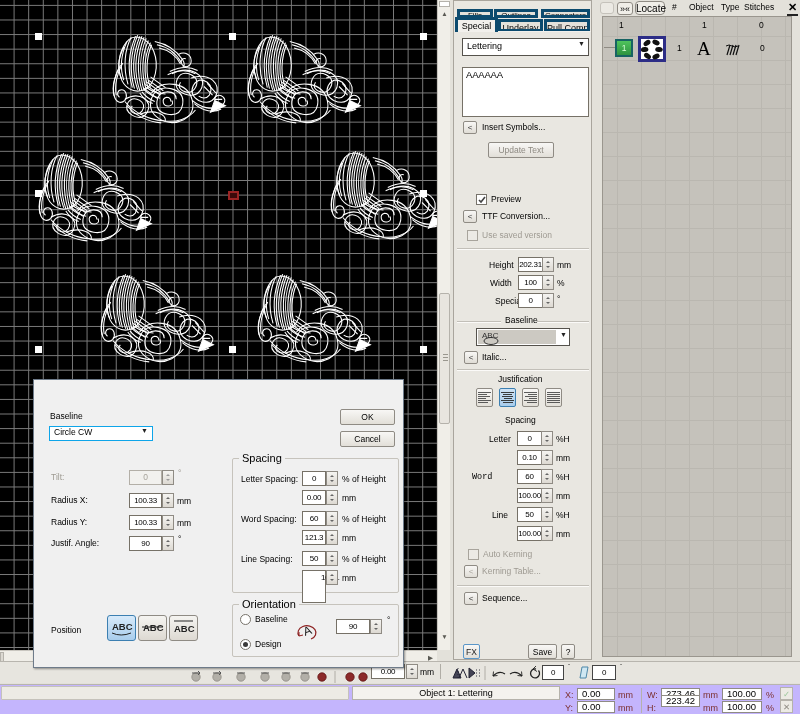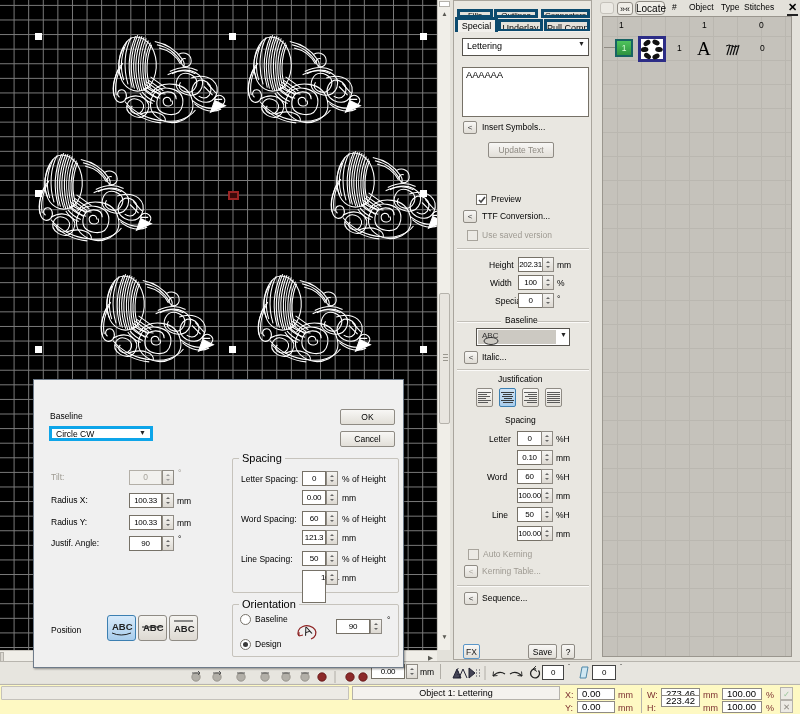--- a/index.html
+++ b/index.html
@@ -50,21 +50,21 @@
 #objhead { position:absolute; left:0; top:0; width:202px; height:16px; background:#e3e1da; }
 #objgrid { position:absolute; left:4px; top:16px; width:190px; height:641px; background:#c5c2bb;
   background-image:
     linear-gradient(to right, #bab7b0 1px, transparent 1px),
     linear-gradient(to bottom, #bab7b0 1px, transparent 1px);
   background-size:24px 24px; background-position:14px 19px;
   border:1px solid #9a968e; }
 
 #btoolbar { left:0; top:661px; width:800px; height:22px; background:#e7e5df; border-top:1px solid #b8b5ae; }
 
-#statusbar { left:0; top:684px; width:800px; height:30px; background:#fef9c3; border-top:1px solid #b8b5ae; }
+#statusbar { left:0; top:684px; width:800px; height:30px; background:#c4b5fd; border-top:1px solid #b8b5ae; }
 .slabel { position:absolute; color:#7c3030; font-size:9px; }
 .sfield { position:absolute; height:12px; background:#fff; border:1px solid #8f8b84; font-size:9.5px; text-align:center; line-height:10px; }
 
 #dialog { left:33px; top:379px; width:371px; height:289px; background:#f0f0f0; border:1px solid #6e7b8a; box-shadow:1px 1px 2px rgba(0,0,0,.4); }
 #dtitle { position:absolute; left:0; top:0; width:100%; height:19px;
   background:linear-gradient(#fdfeff 0%, #f0f4fa 45%, #dfe8f2 60%, #eaf0f7 100%);
   border-bottom:1px solid #b9c4d1; line-height:19px; padding-left:7px; font-size:11px; }
 .gbox { position:absolute; border:1px solid #c6c3bc; border-radius:2px; }
 .gbox-lbl { position:absolute; top:-7px; left:6px; background:#f0f0f0; padding:0 3px; font-size:11px; }
 .radio { position:absolute; width:11px; height:11px; border:1px solid #77736b; border-radius:50%; background:#fff; }
@@ -207,21 +207,21 @@
       </svg></div>
 
   <div class="abs" style="left:51px;top:414px;">Spacing</div>
   <div class="abs" style="left:35px;top:433px;">Letter</div>
   <div class="field abs" style="left:63px;top:430px;width:25px;height:15px;line-height:13px;">0</div>
   <div class="spin" style="left:87px;top:430px;height:15px;"></div>
   <div class="abs" style="left:102px;top:433px;">%H</div>
   <div class="field abs" style="left:63px;top:449px;width:25px;height:15px;line-height:13px;">0.10</div>
   <div class="spin" style="left:87px;top:449px;height:15px;"></div>
   <div class="abs" style="left:102px;top:452px;">mm</div>
-  <div class="abs" style="left:33px;top:471px;">Word</div>
+  <div class="abs" style="left:18px;top:471px;font-family:Liberation Mono, monospace;">Word</div>
   <div class="field abs" style="left:63px;top:468px;width:25px;height:15px;line-height:13px;">60</div>
   <div class="spin" style="left:87px;top:468px;height:15px;"></div>
   <div class="abs" style="left:102px;top:471px;">%H</div>
   <div class="field abs" style="left:63px;top:487px;width:25px;height:15px;line-height:13px;">100.00</div>
   <div class="spin" style="left:87px;top:487px;height:15px;"></div>
   <div class="abs" style="left:102px;top:490px;">mm</div>
   <div class="abs" style="left:38px;top:509px;">Line</div>
   <div class="field abs" style="left:63px;top:506px;width:25px;height:15px;line-height:13px;">50</div>
   <div class="spin" style="left:87px;top:506px;height:15px;"></div>
   <div class="abs" style="left:102px;top:509px;">%H</div>
@@ -362,21 +362,21 @@
   <div class="slabel" style="left:766px;top:5px;">%</div>
   <div class="sfield" style="left:722px;top:16px;width:40px;text-align:left;padding-left:4px;">100.00</div>
   <div class="slabel" style="left:766px;top:18px;">%</div>
   <div class="abs" style="left:780px;top:2px;width:13px;height:13px;border:1px solid #b5b2ab;background:#eceae4;color:#9fc89f;text-align:center;line-height:12px;">✓</div>
   <div class="abs" style="left:780px;top:15px;width:13px;height:13px;border:1px solid #b5b2ab;background:#eceae4;color:#8f8b84;text-align:center;line-height:12px;">✕</div>
 </div>
 
 <div class="abs" id="dialog">
 
   <div class="abs" style="left:16px;top:31px;">Baseline</div>
-  <div class="abs" style="left:15px;top:46px;width:104px;height:15px;background:#fff;border:3px solid #0ea5e9;">
+  <div class="abs" style="left:15px;top:46px;width:104px;height:15px;background:#fff;border:1px solid #0ea5e9;">
     <span style="position:absolute;left:4px;top:0px;">Circle CW</span>
     <span style="position:absolute;right:4px;top:0px;font-size:7px;color:#222;">▼</span>
   </div>
   <div class="abs gray" style="left:17px;top:92px;">Tilt:</div>
   <div class="abs" style="left:95px;top:90px;width:33px;height:15px;background:#f2f1ee;border:1px solid #b3afa7;color:#a8a49c;text-align:center;line-height:13px;">0</div>
   <div class="spin dis" style="left:128px;top:90px;height:15px;"></div>
   <div class="abs gray" style="left:144px;top:88px;">°</div>
   <div class="abs" style="left:17px;top:115px;">Radius X:</div>
   <div class="field abs" style="left:95px;top:113px;width:33px;height:15px;line-height:13px;">100.33</div>
   <div class="spin" style="left:128px;top:113px;height:15px;"></div>

